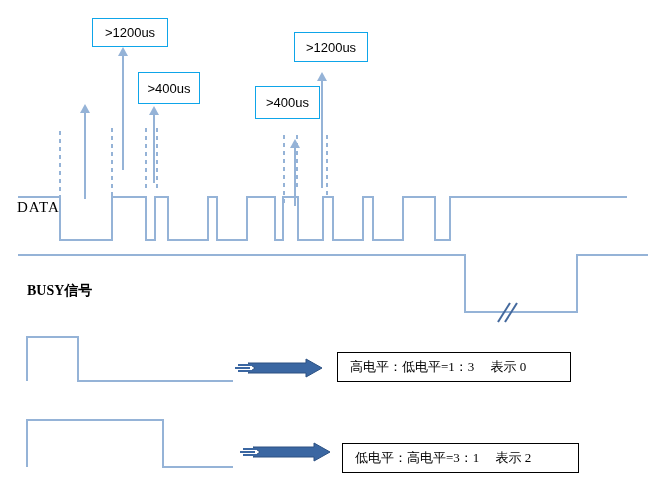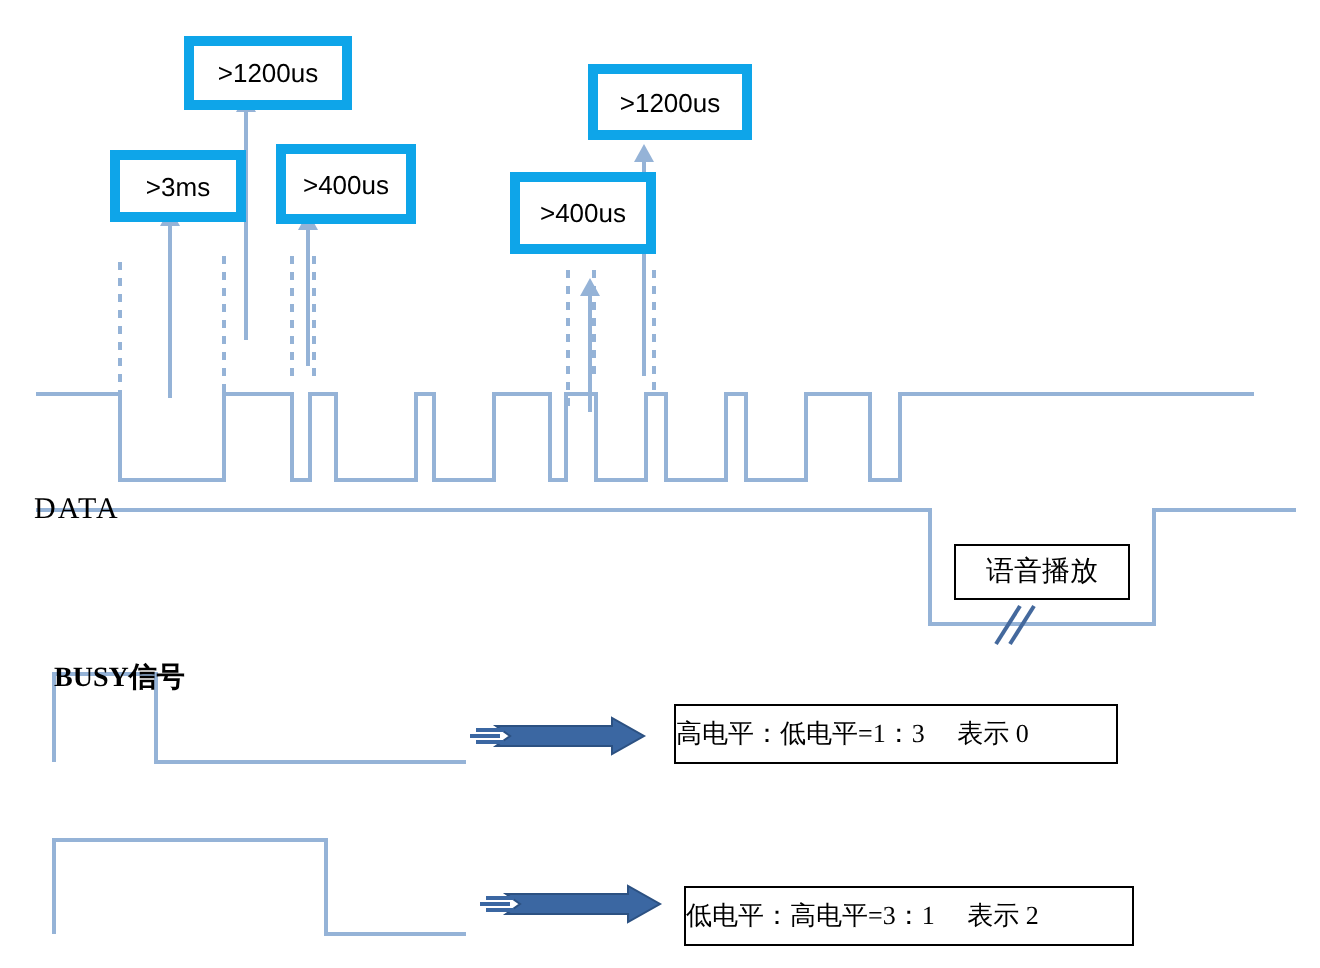--- a/index.html
+++ b/index.html
@@ -1,25 +1,25 @@
 <!DOCTYPE html>
 <html><head>
 <meta charset="utf-8">
 <style>
   html,body{margin:0;padding:0;background:#fff;}
   .stage{position:relative;width:660px;height:484px;background:#ffffff;overflow:hidden;
          font-family:"Liberation Sans",sans-serif;}
   #wave-svg{position:absolute;left:0;top:0;}
-  .tbox{position:absolute;border:5px solid #0ea5e9;background:#fff;display:flex;
+  .tbox{position:absolute;border:1px solid #0ea5e9;background:#fff;display:flex;
         align-items:center;justify-content:center;font-size:13px;color:#000;
         font-family:"Liberation Sans",sans-serif;}
   .rbox{position:absolute;border:1px solid #000;background:#fff;display:flex;
-        align-items:center;font-size:13px;color:#000;
+        align-items:center;font-size:13px;color:#000;padding-left:12px;
         font-family:"Liberation Serif",serif;white-space:pre;}
-  .sig-label{position:absolute;color:#000;font-family:"Liberation Serif",serif;margin-top:48px;}
+  .sig-label{position:absolute;color:#000;font-family:"Liberation Serif",serif;}
   #data-label{left:17px;top:199px;font-size:15px;letter-spacing:1px;}
   #busy-label{left:27px;top:282px;font-size:14px;font-weight:bold;}
   .vbox{position:absolute;left:477px;top:272px;width:86px;height:26px;border:1px solid #000;
         background:#fff;display:flex;align-items:center;justify-content:center;
         font-size:14px;font-family:"Liberation Serif",serif;color:#000;}
 </style>
 </head>
 <body>
 
 <div class="stage">
@@ -53,31 +53,29 @@
       <path d="M253 447 H314 V443 L330 452 L314 461 V457 H253 L260 452 Z" fill="#3b67a2" stroke="#2c5182" stroke-width="1"></path>
       <line x1="243" y1="449" x2="257" y2="449" stroke="#3b67a2" stroke-width="2"></line>
       <line x1="240" y1="452" x2="255" y2="452" stroke="#3b67a2" stroke-width="2"></line>
       <line x1="243" y1="455" x2="257" y2="455" stroke="#3b67a2" stroke-width="2"></line>
       <line x1="498" y1="322" x2="510" y2="303" stroke="#44699d" stroke-width="2"></line>
       <line x1="505" y1="322" x2="517" y2="303" stroke="#44699d" stroke-width="2"></line>
     </svg>
 
   <div class="tbox" style="left:92px;top:18px;width:74px;height:27px">&gt;1200us</div>
 
-  <div class="tbox" style="left:55px;top:75px;width:58px;height:26px">&gt;3ms</div>
 
   <div class="tbox" style="left:138px;top:72px;width:60px;height:30px">&gt;400us</div>
 
   <div class="tbox" style="left:255px;top:86px;width:63px;height:31px">&gt;400us</div>
 
   <div class="tbox" style="left:294px;top:32px;width:72px;height:28px">&gt;1200us</div>
 
   <div class="sig-label" id="data-label">DATA</div>
 
   <div class="sig-label" id="busy-label">BUSY信号</div>
 
-  <div class="vbox">语音播放</div>
 
   <div class="rbox" style="left:337px;top:352px;width:220px;height:28px">高电平：低电平=1：3     表示 0</div>
 
   <div class="rbox" style="left:342px;top:443px;width:223px;height:28px">低电平：高电平=3：1     表示 2</div>
 
 </div>
 
 </body></html>

